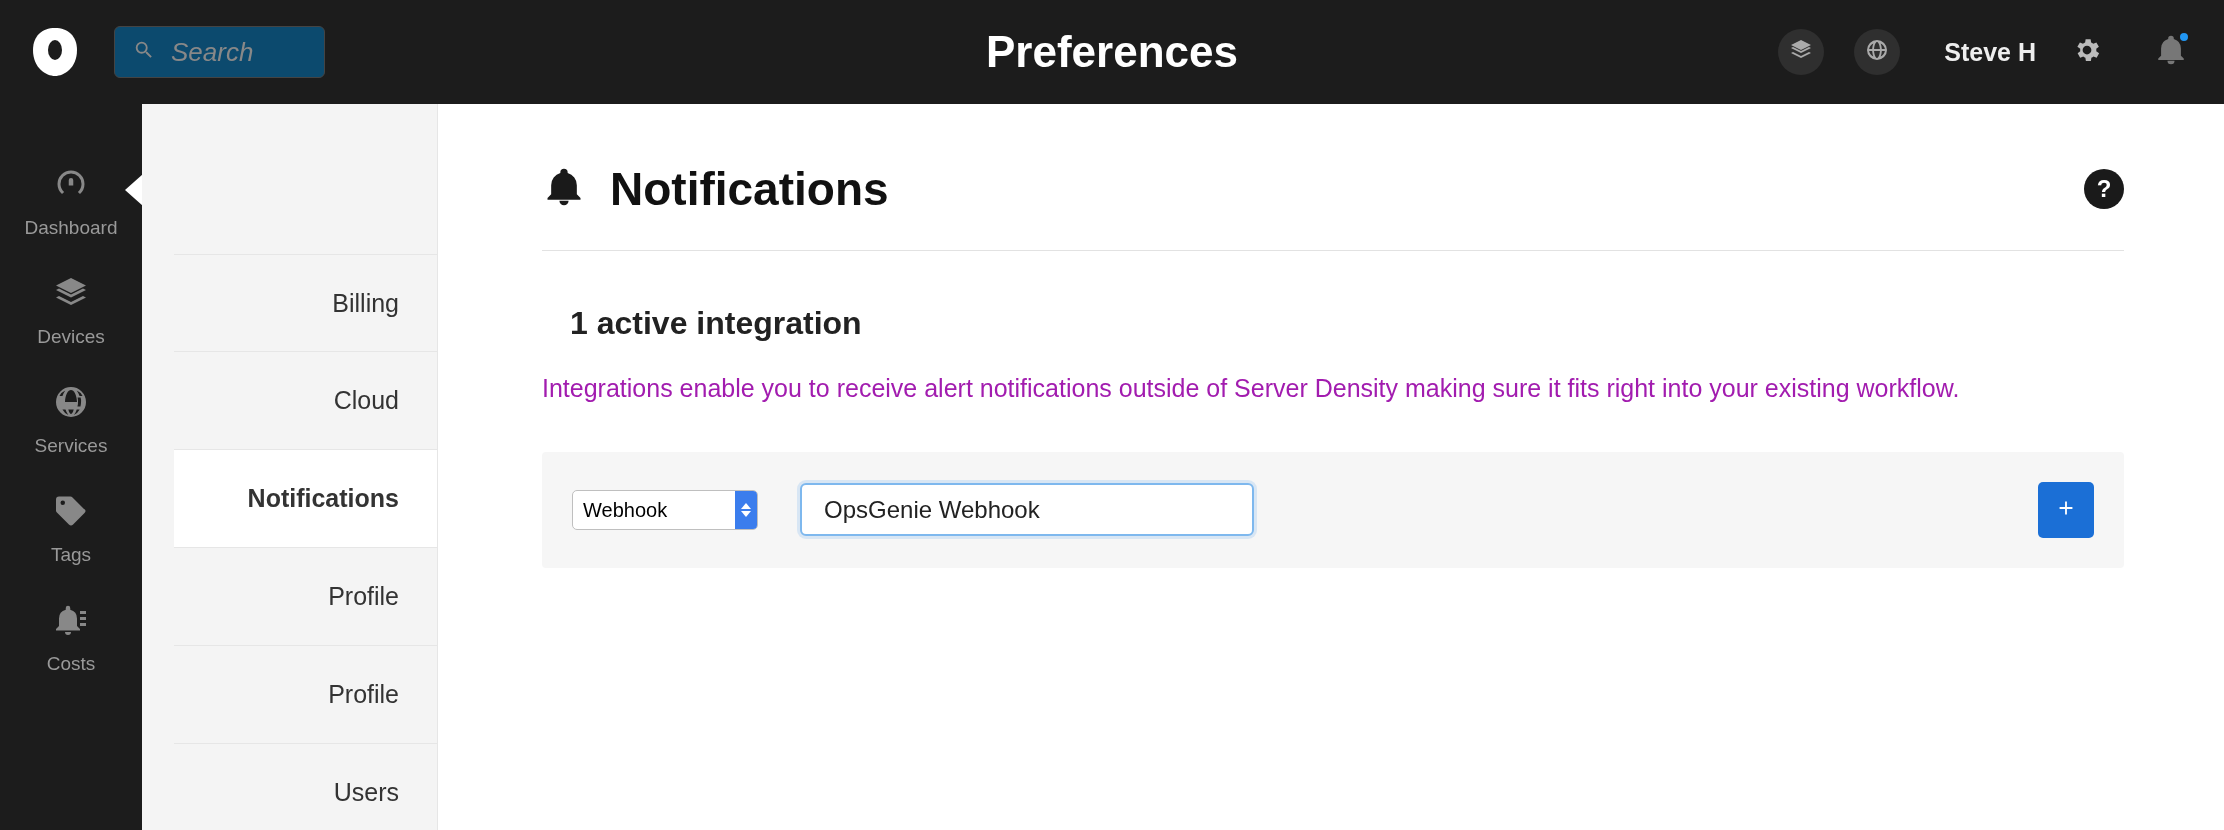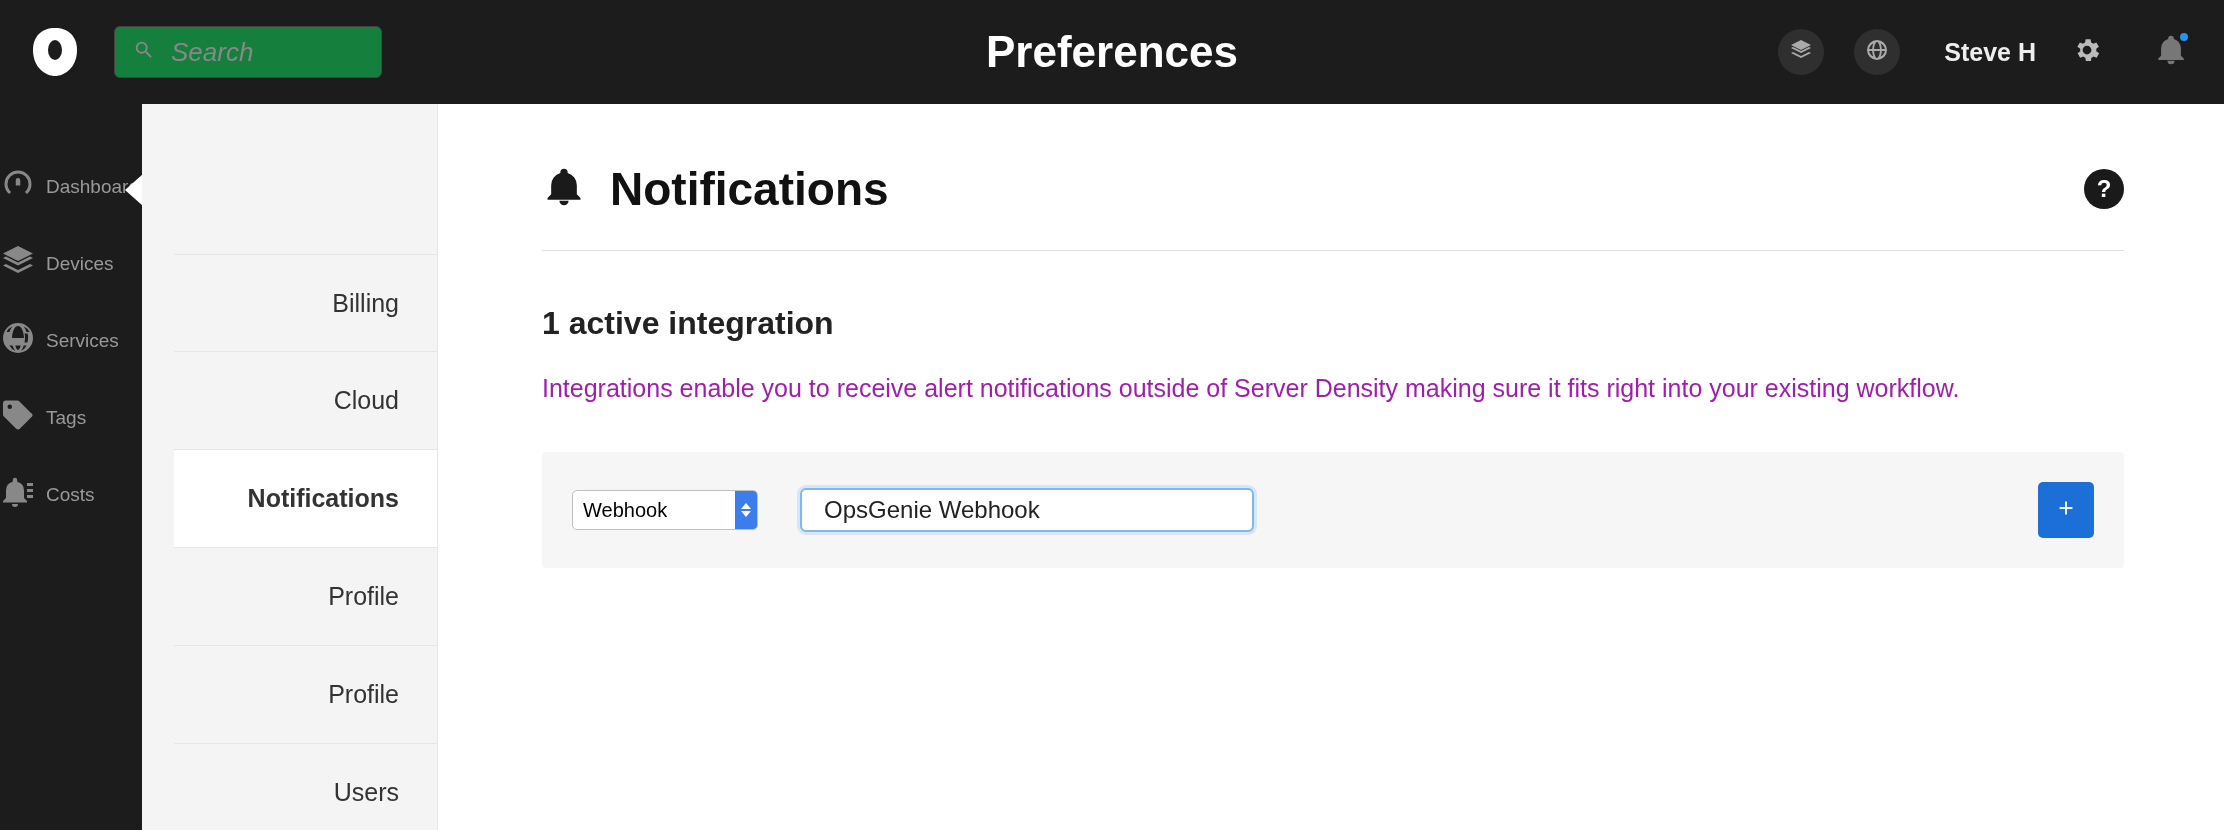--- a/index.html
+++ b/index.html
@@ -26,23 +26,23 @@
   }
   .logo-badge {
     width: 58px; height: 58px;
     display: flex; align-items: center; justify-content: center;
     flex-shrink: 0;
   }
   .logo-badge svg { width: 50px; height: 52px; }
 
   .search-box {
     margin-left: 30px;
-    width: 268px;
+    width: 211px;
     height: 52px;
-    background: #15803d;
+    background: #0c4a6e;
     border: 1px solid #444;
     border-radius: 6px;
     display: flex;
     align-items: center;
     padding: 1px 18px;
   }
   .search-box svg { width: 22px; height: 22px; fill: #888; margin-right: 16px; }
   .search-box input {
     flex: 1;
     background: transparent;
@@ -102,21 +102,21 @@
     position: absolute;
     top: 104px;
     left: 0;
     bottom: 0;
     width: 142px;
     background: #1c1c1c;
     padding-top: 52px;
   }
   .nav-item {
     display: flex;
-    flex-direction: row;
+    flex-direction: column;
     align-items: center;
     gap: 10px;
     color: #999;
     font-size: 19px;
     cursor: pointer;
     position: relative;
     padding: 10px 0 26px 0;
   }
   .nav-item svg { width: 36px; height: 36px; fill: #888; }
   .nav-item.active::after {
@@ -195,20 +195,21 @@
     font-weight: 700;
     font-size: 24px;
     cursor: pointer;
   }
 
   .sub-title {
     margin-top: 54px;
     font-size: 32px;
     font-weight: 700;
     color: #222;
+    margin-left: 28px;
   }
   .sub-desc {
     margin-top: 28px;
     font-size: 25px;
     color: #a21caf;
     line-height: 1.5;
   }
 
   .integration-card {
     margin-top: 44px;
@@ -248,21 +249,21 @@
     display: flex;
     flex-direction: column;
     align-items: center;
     justify-content: center;
     pointer-events: none;
   }
   .sel-arrows svg { width: 10px; height: 6px; fill: #fff; }
   .sel-arrows svg:first-child { margin-bottom: 2px; }
 
   .txt-input {
-    height: 44px;
+    height: 53px;
     border: 1px solid #cfcfcf;
     border-radius: 6px;
     background: #fff;
     font-size: 24px;
     padding: 0 22px;
     color: #222;
     outline: none;
   }
   .txt-input.name {
     width: 454px;

